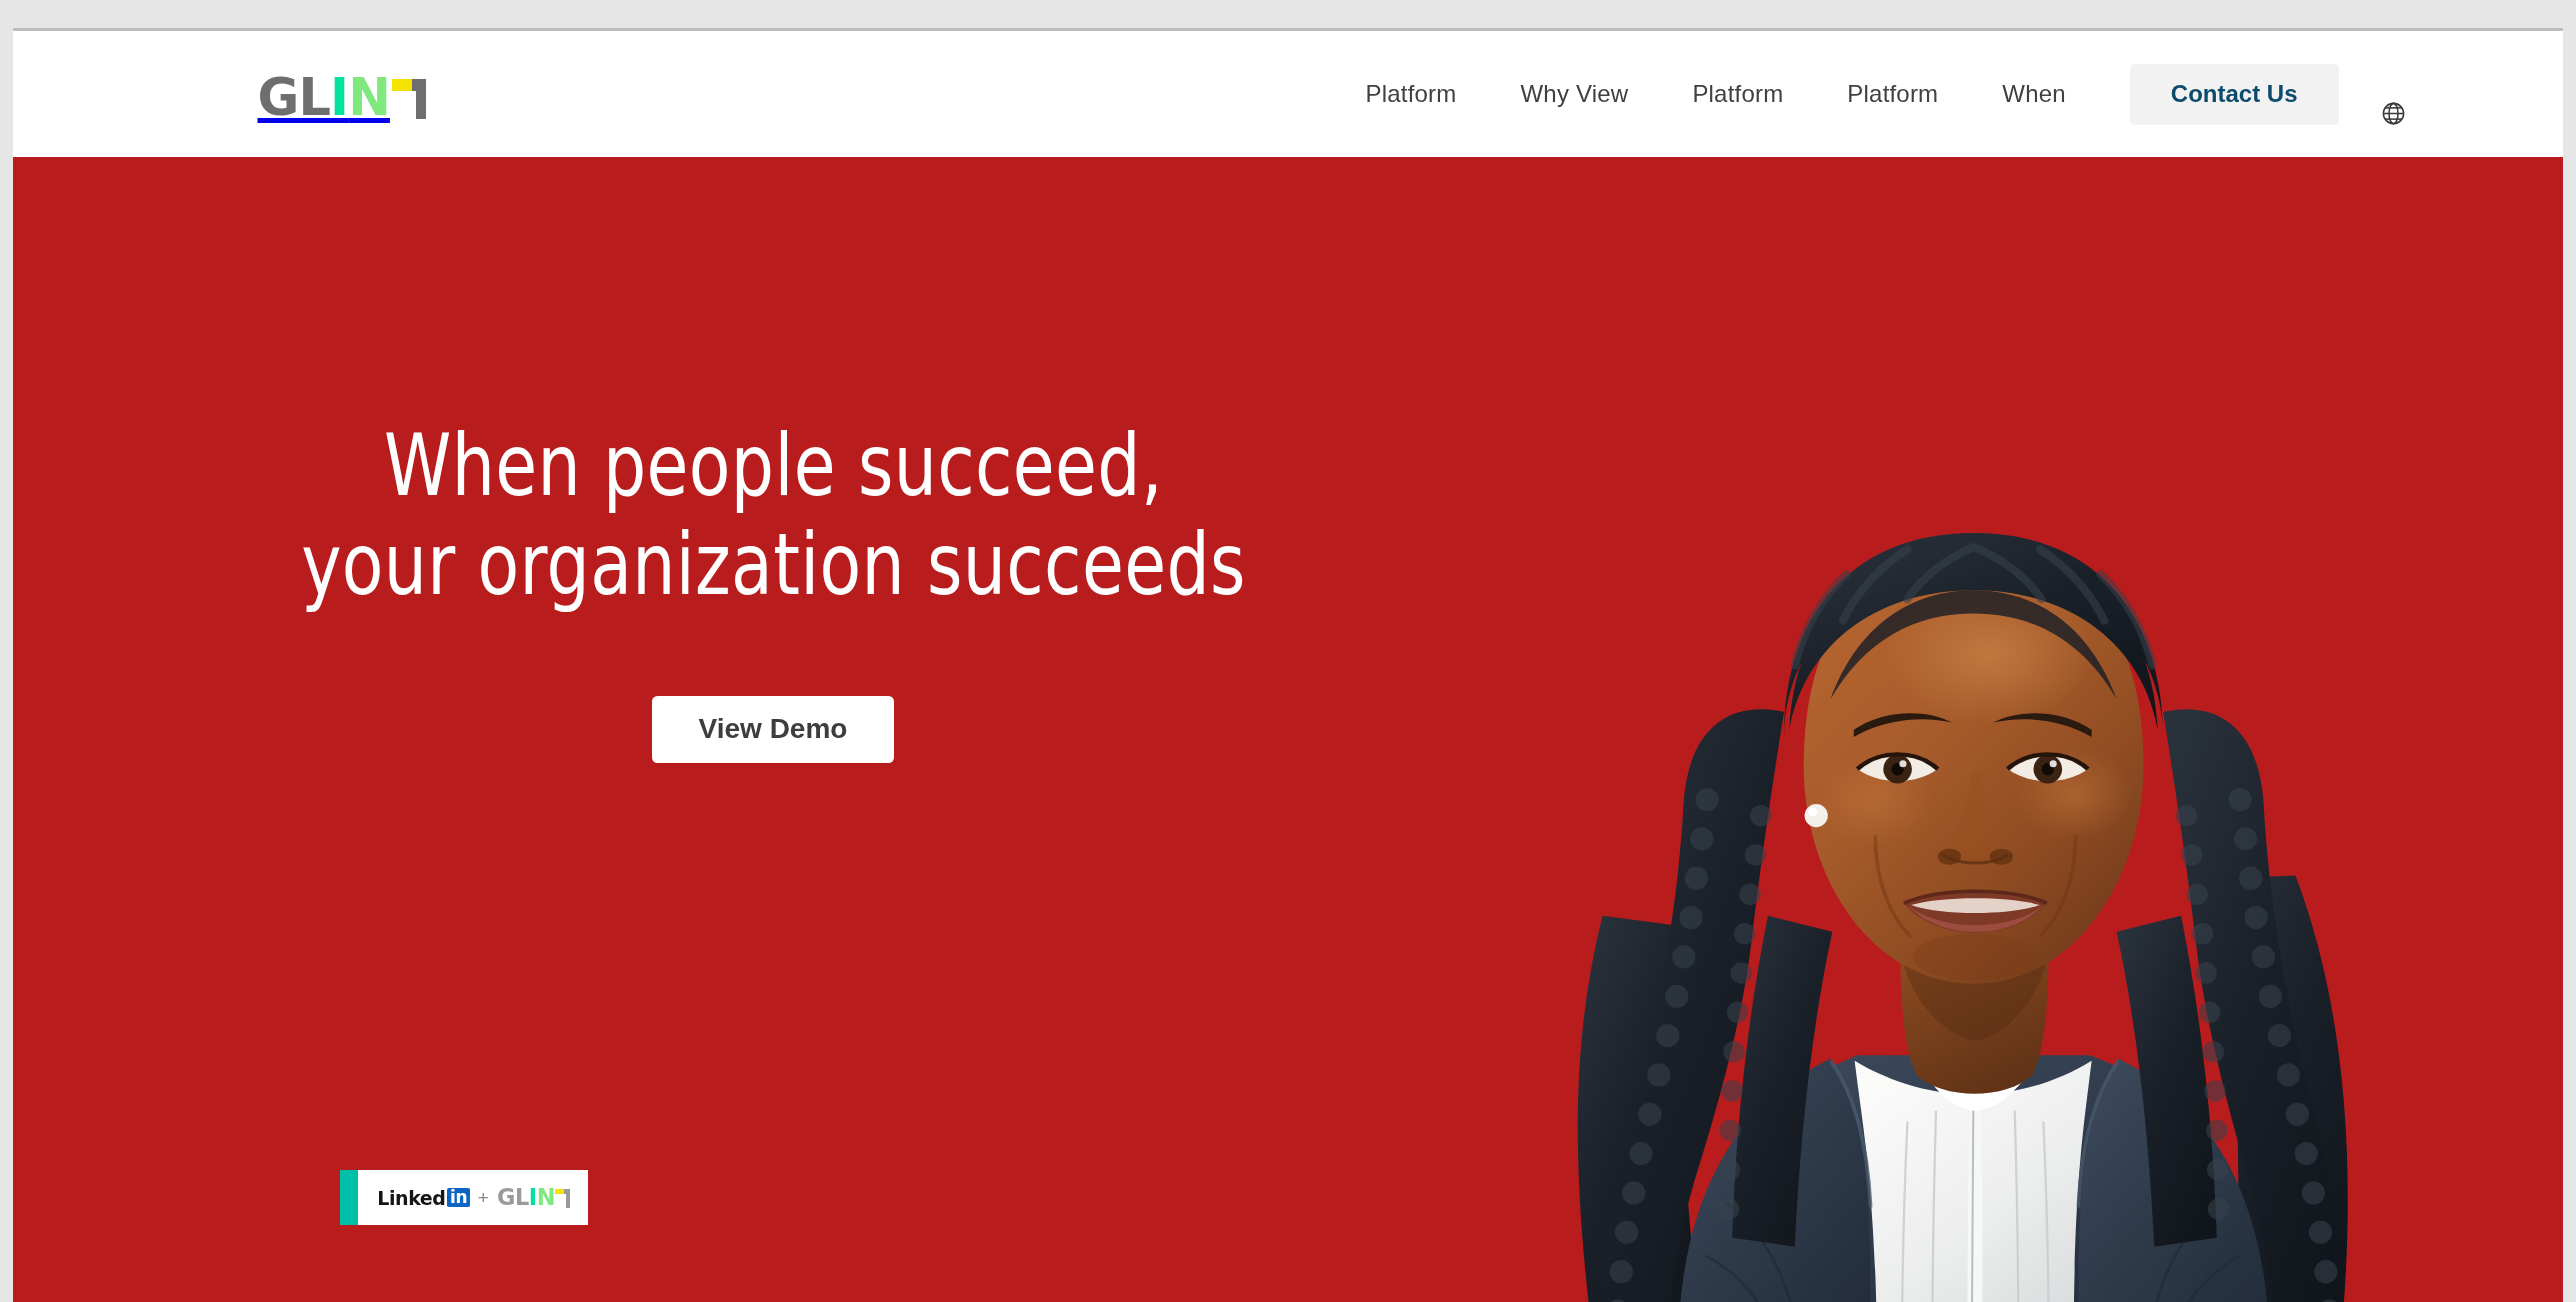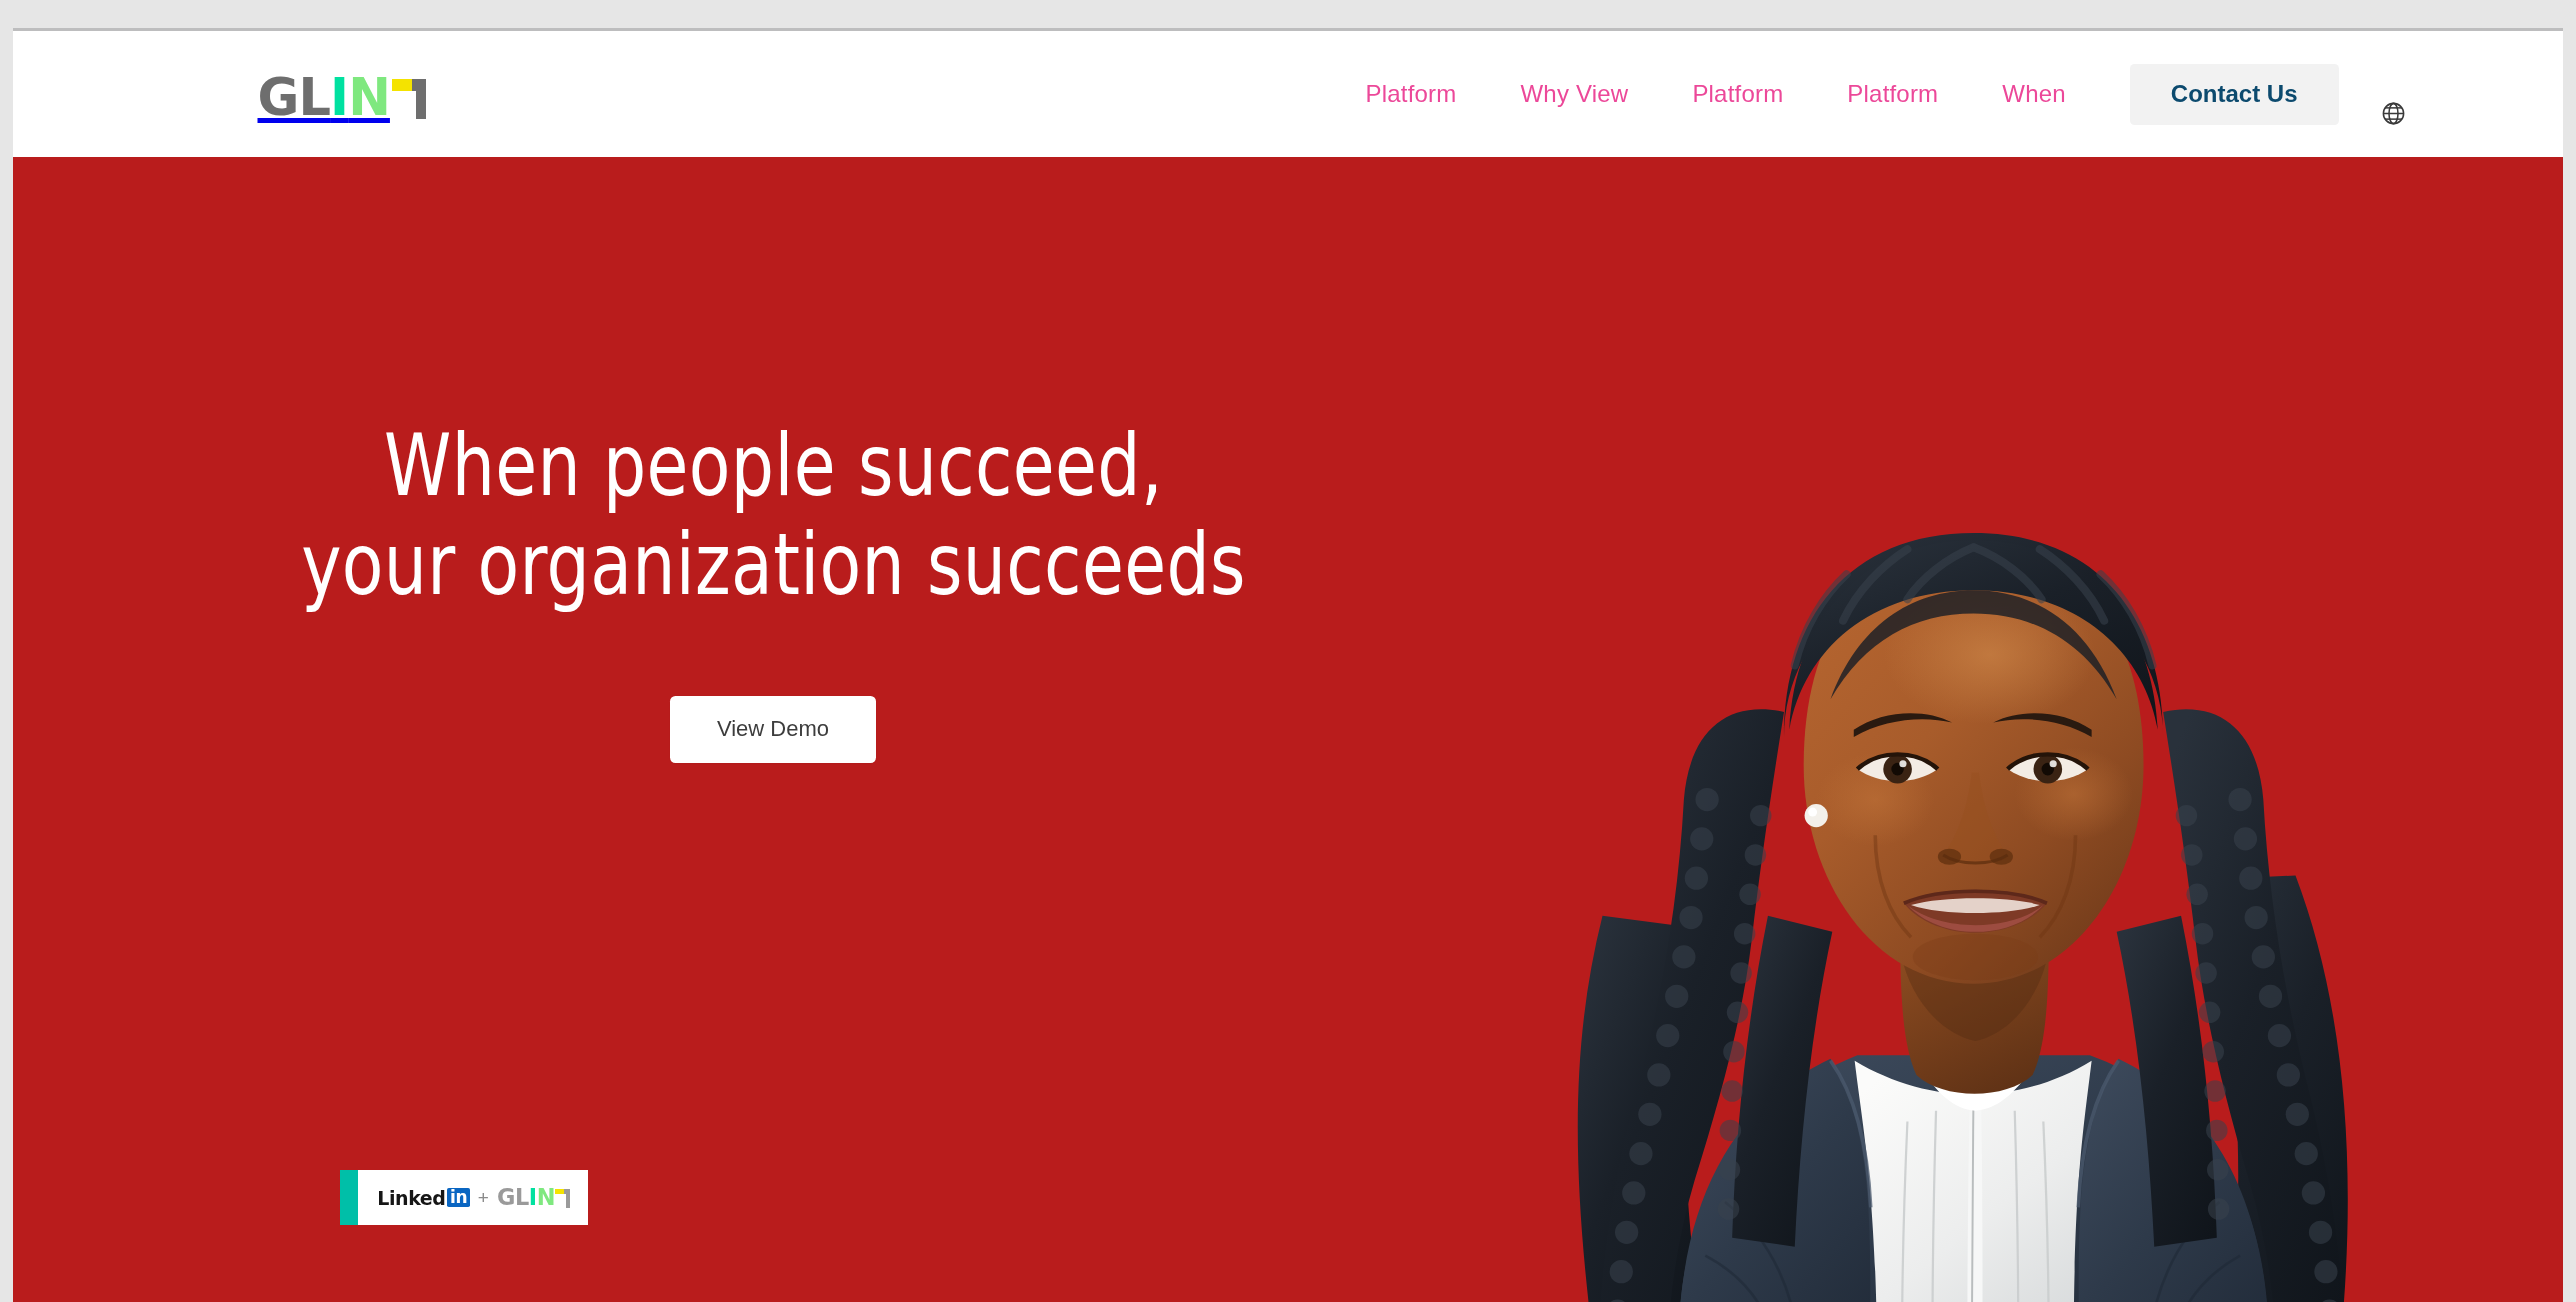--- a/index.html
+++ b/index.html
@@ -103,21 +103,21 @@
     position: absolute;
     right: 224px;
     top: 0;
     height: 126px;
     display: flex;
     align-items: center;
     gap: 0;
   }
   .nav-link {
     font-size: 24px;
-    color: #ec4899;
+    color: #404040;
     text-decoration: none;
     padding: 0 32px;
     white-space: nowrap;
     letter-spacing: 0.2px;
     cursor: pointer;
   }
   #contact-us-button {
     margin-left: 32px;
     background: #f2f2f2;
     border: none;
@@ -179,22 +179,22 @@
   }
   #view-demo-button {
     margin-top: 82px;
     display: inline-block;
     background: #ffffff;
     border: none;
     border-radius: 5.4px;
     height: 67px;
     padding: 0 47px;
     font-family: "Liberation Sans", sans-serif;
-    font-size: 22px;
-    font-weight: 400;
+    font-size: 28px;
+    font-weight: 700;
     color: #3d3d3d;
     cursor: pointer;
     box-shadow: 0 0.9px 1.8px rgba(0,0,0,0.04);
   }
 
   
   #partner-badge {
     position: absolute;
     left: 327px;
     top: 1013px;

